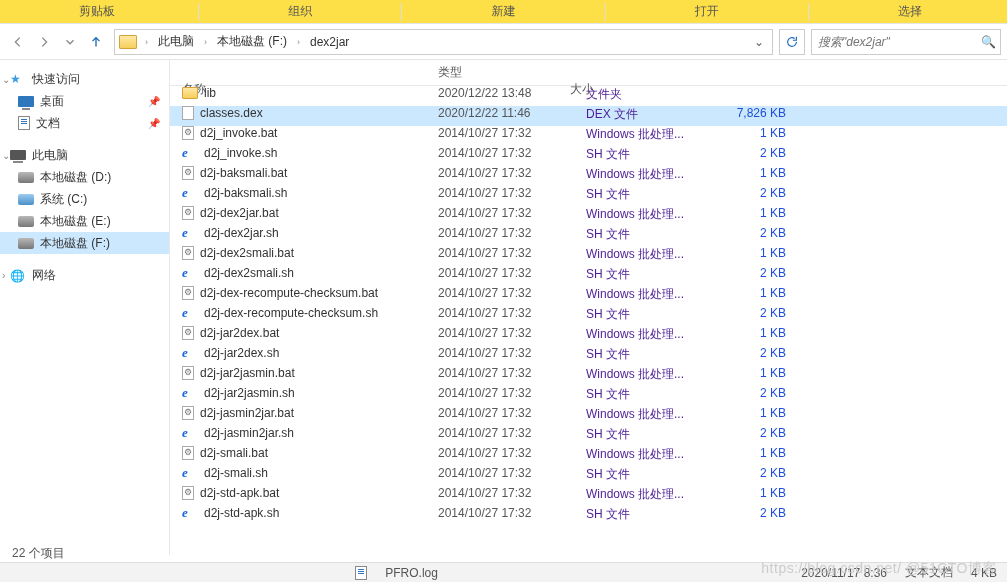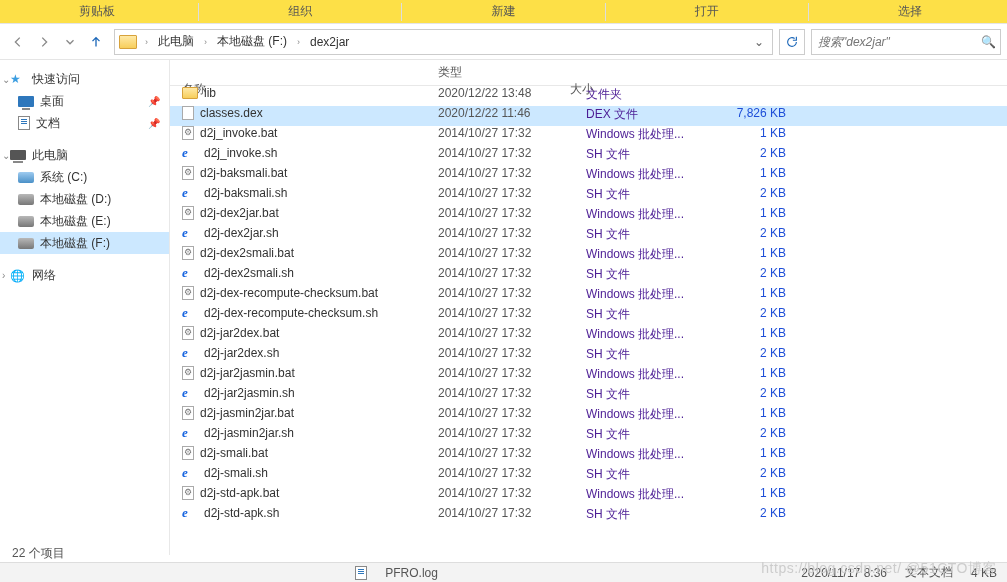--- a/index.html
+++ b/index.html
@@ -156,26 +156,26 @@
         </div>
     </div>
     <div class="side-group">
       <div class="side-item head">
         <span class="caret">⌄</span>
         <span class="ic ic-pc"></span>
         <span>此电脑</span>
       </div>
       <div id="pc-items">
           <div class="side-item">
+            <span class="ic ic-disk"></span>
+            <span>本地磁盘 (D:)</span>
+          </div>
+          <div class="side-item">
             <span class="ic ic-disk sys"></span>
             <span>系统 (C:)</span>
-          </div>
-          <div class="side-item">
-            <span class="ic ic-disk"></span>
-            <span>本地磁盘 (D:)</span>
           </div>
           <div class="side-item">
             <span class="ic ic-disk"></span>
             <span>本地磁盘 (E:)</span>
           </div>
           <div class="side-item selected">
             <span class="ic ic-disk"></span>
             <span>本地磁盘 (F:)</span>
           </div>
         </div>

